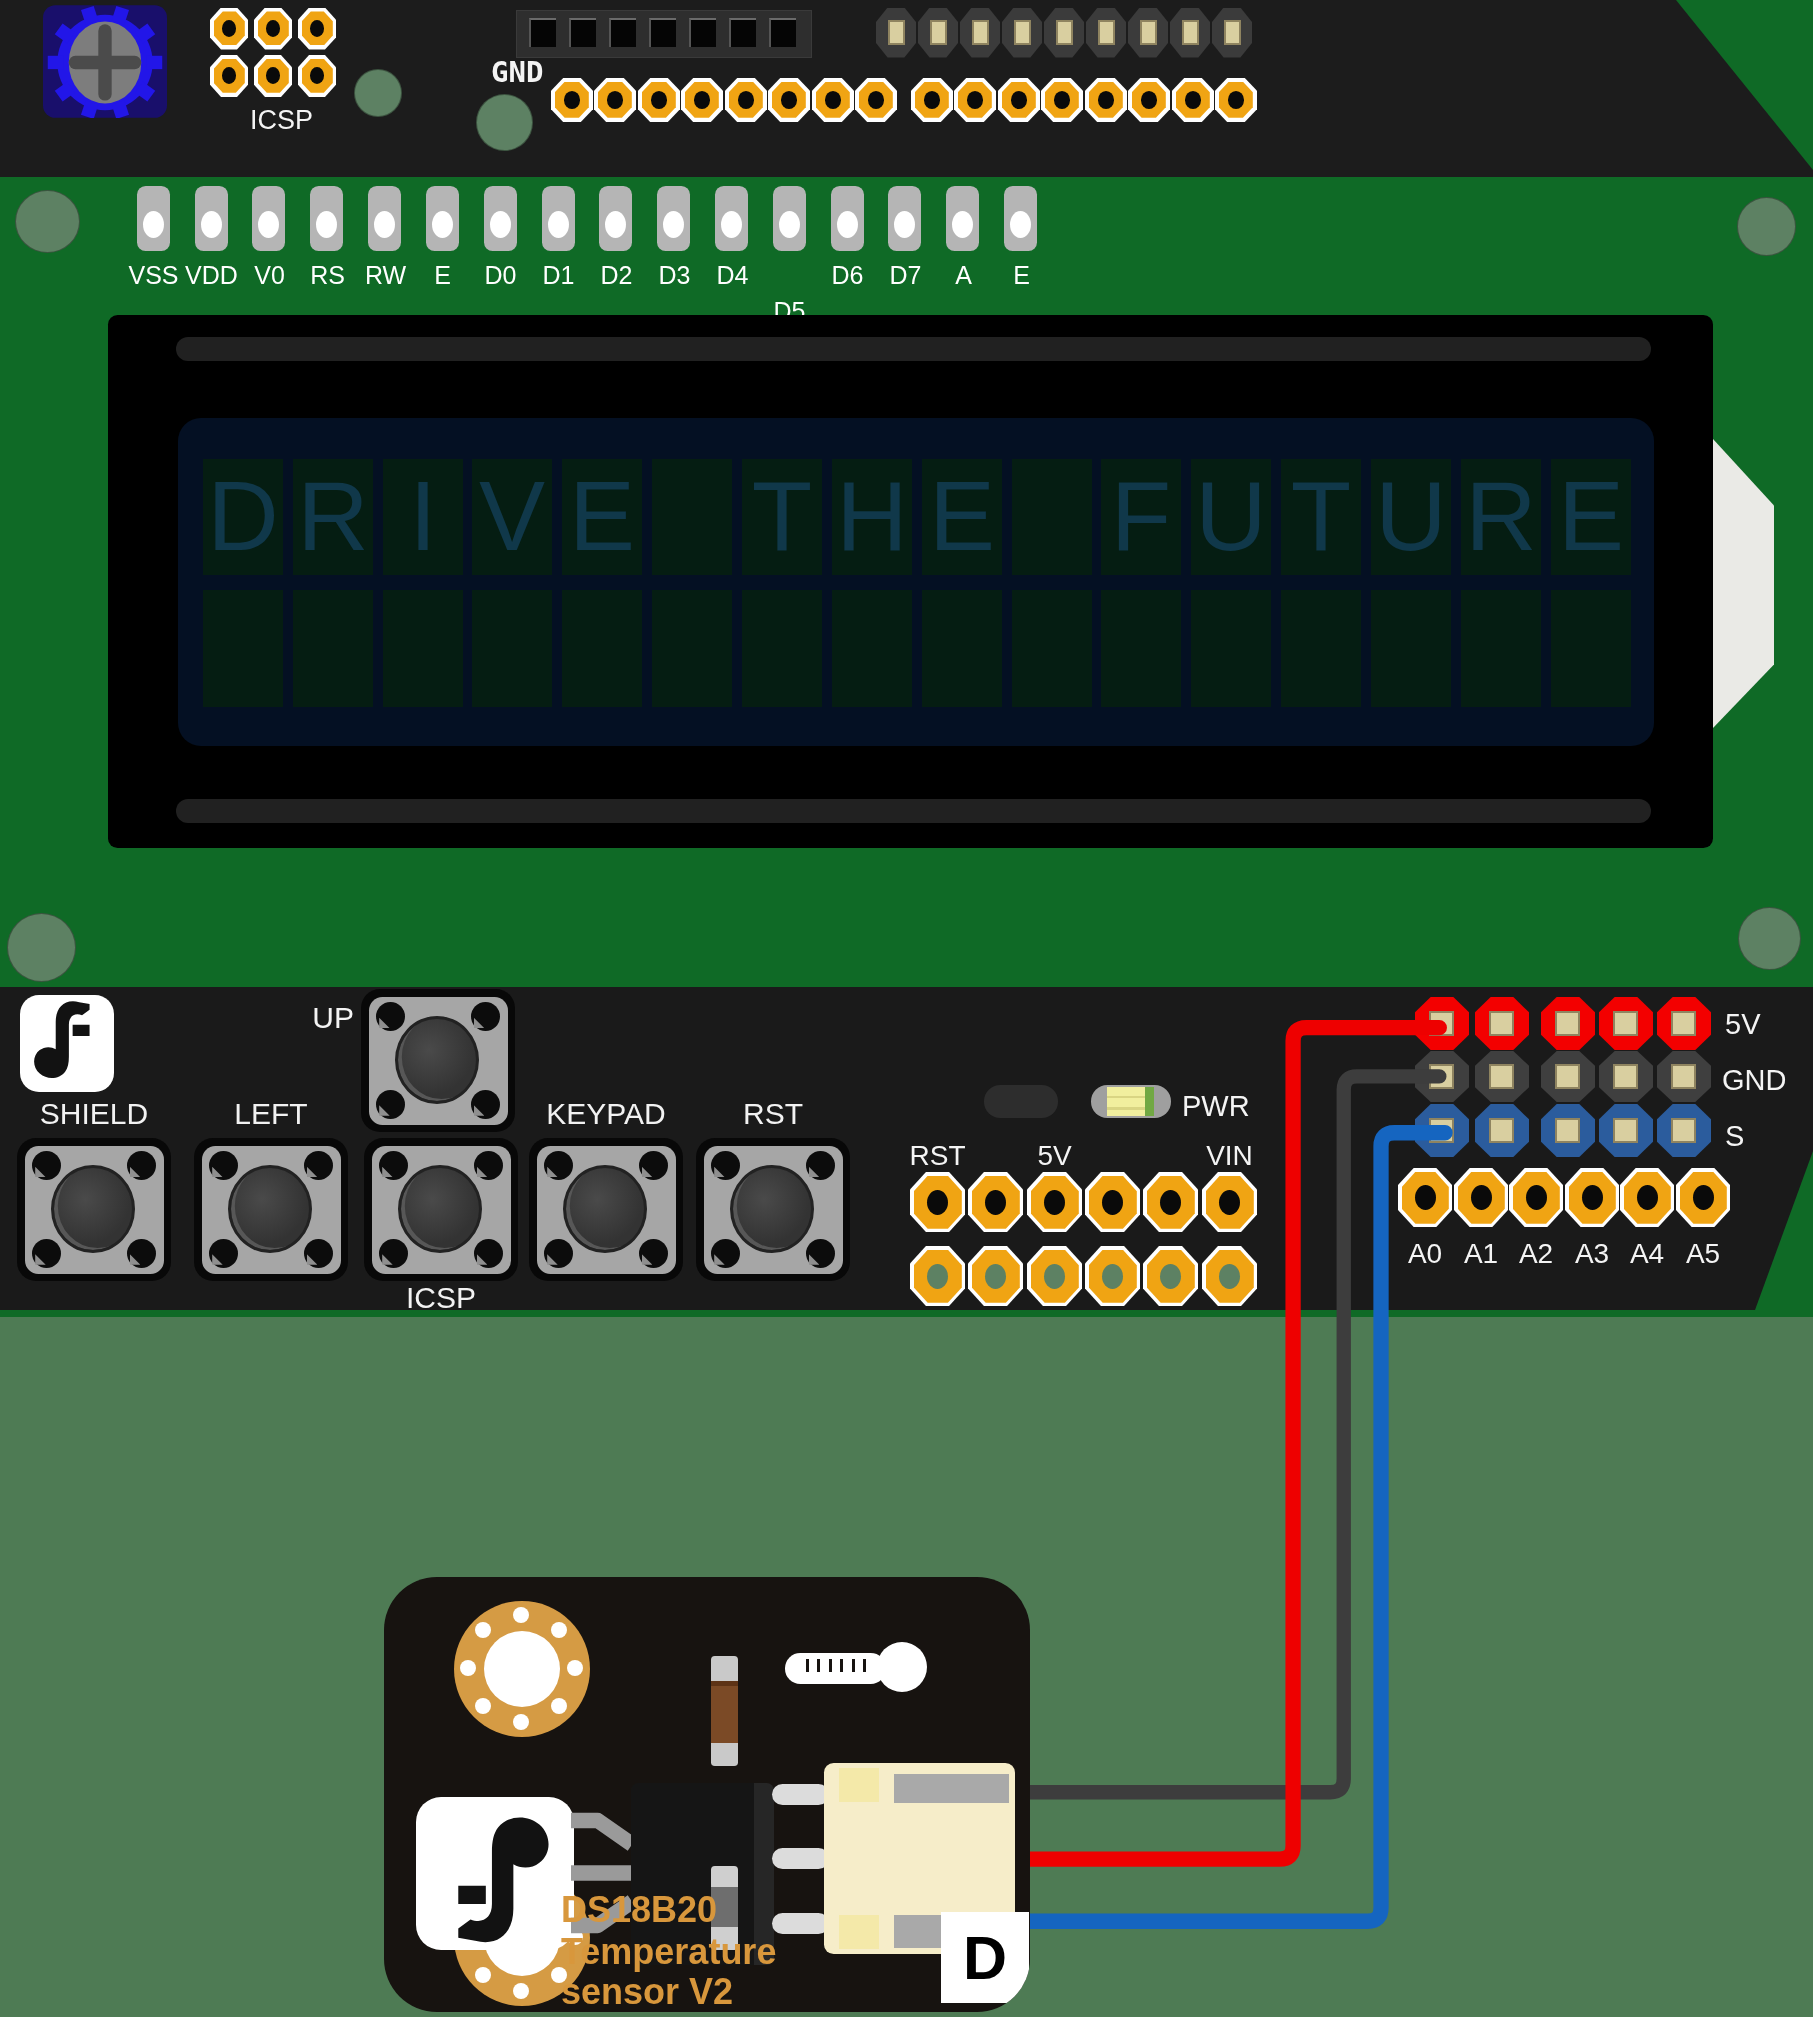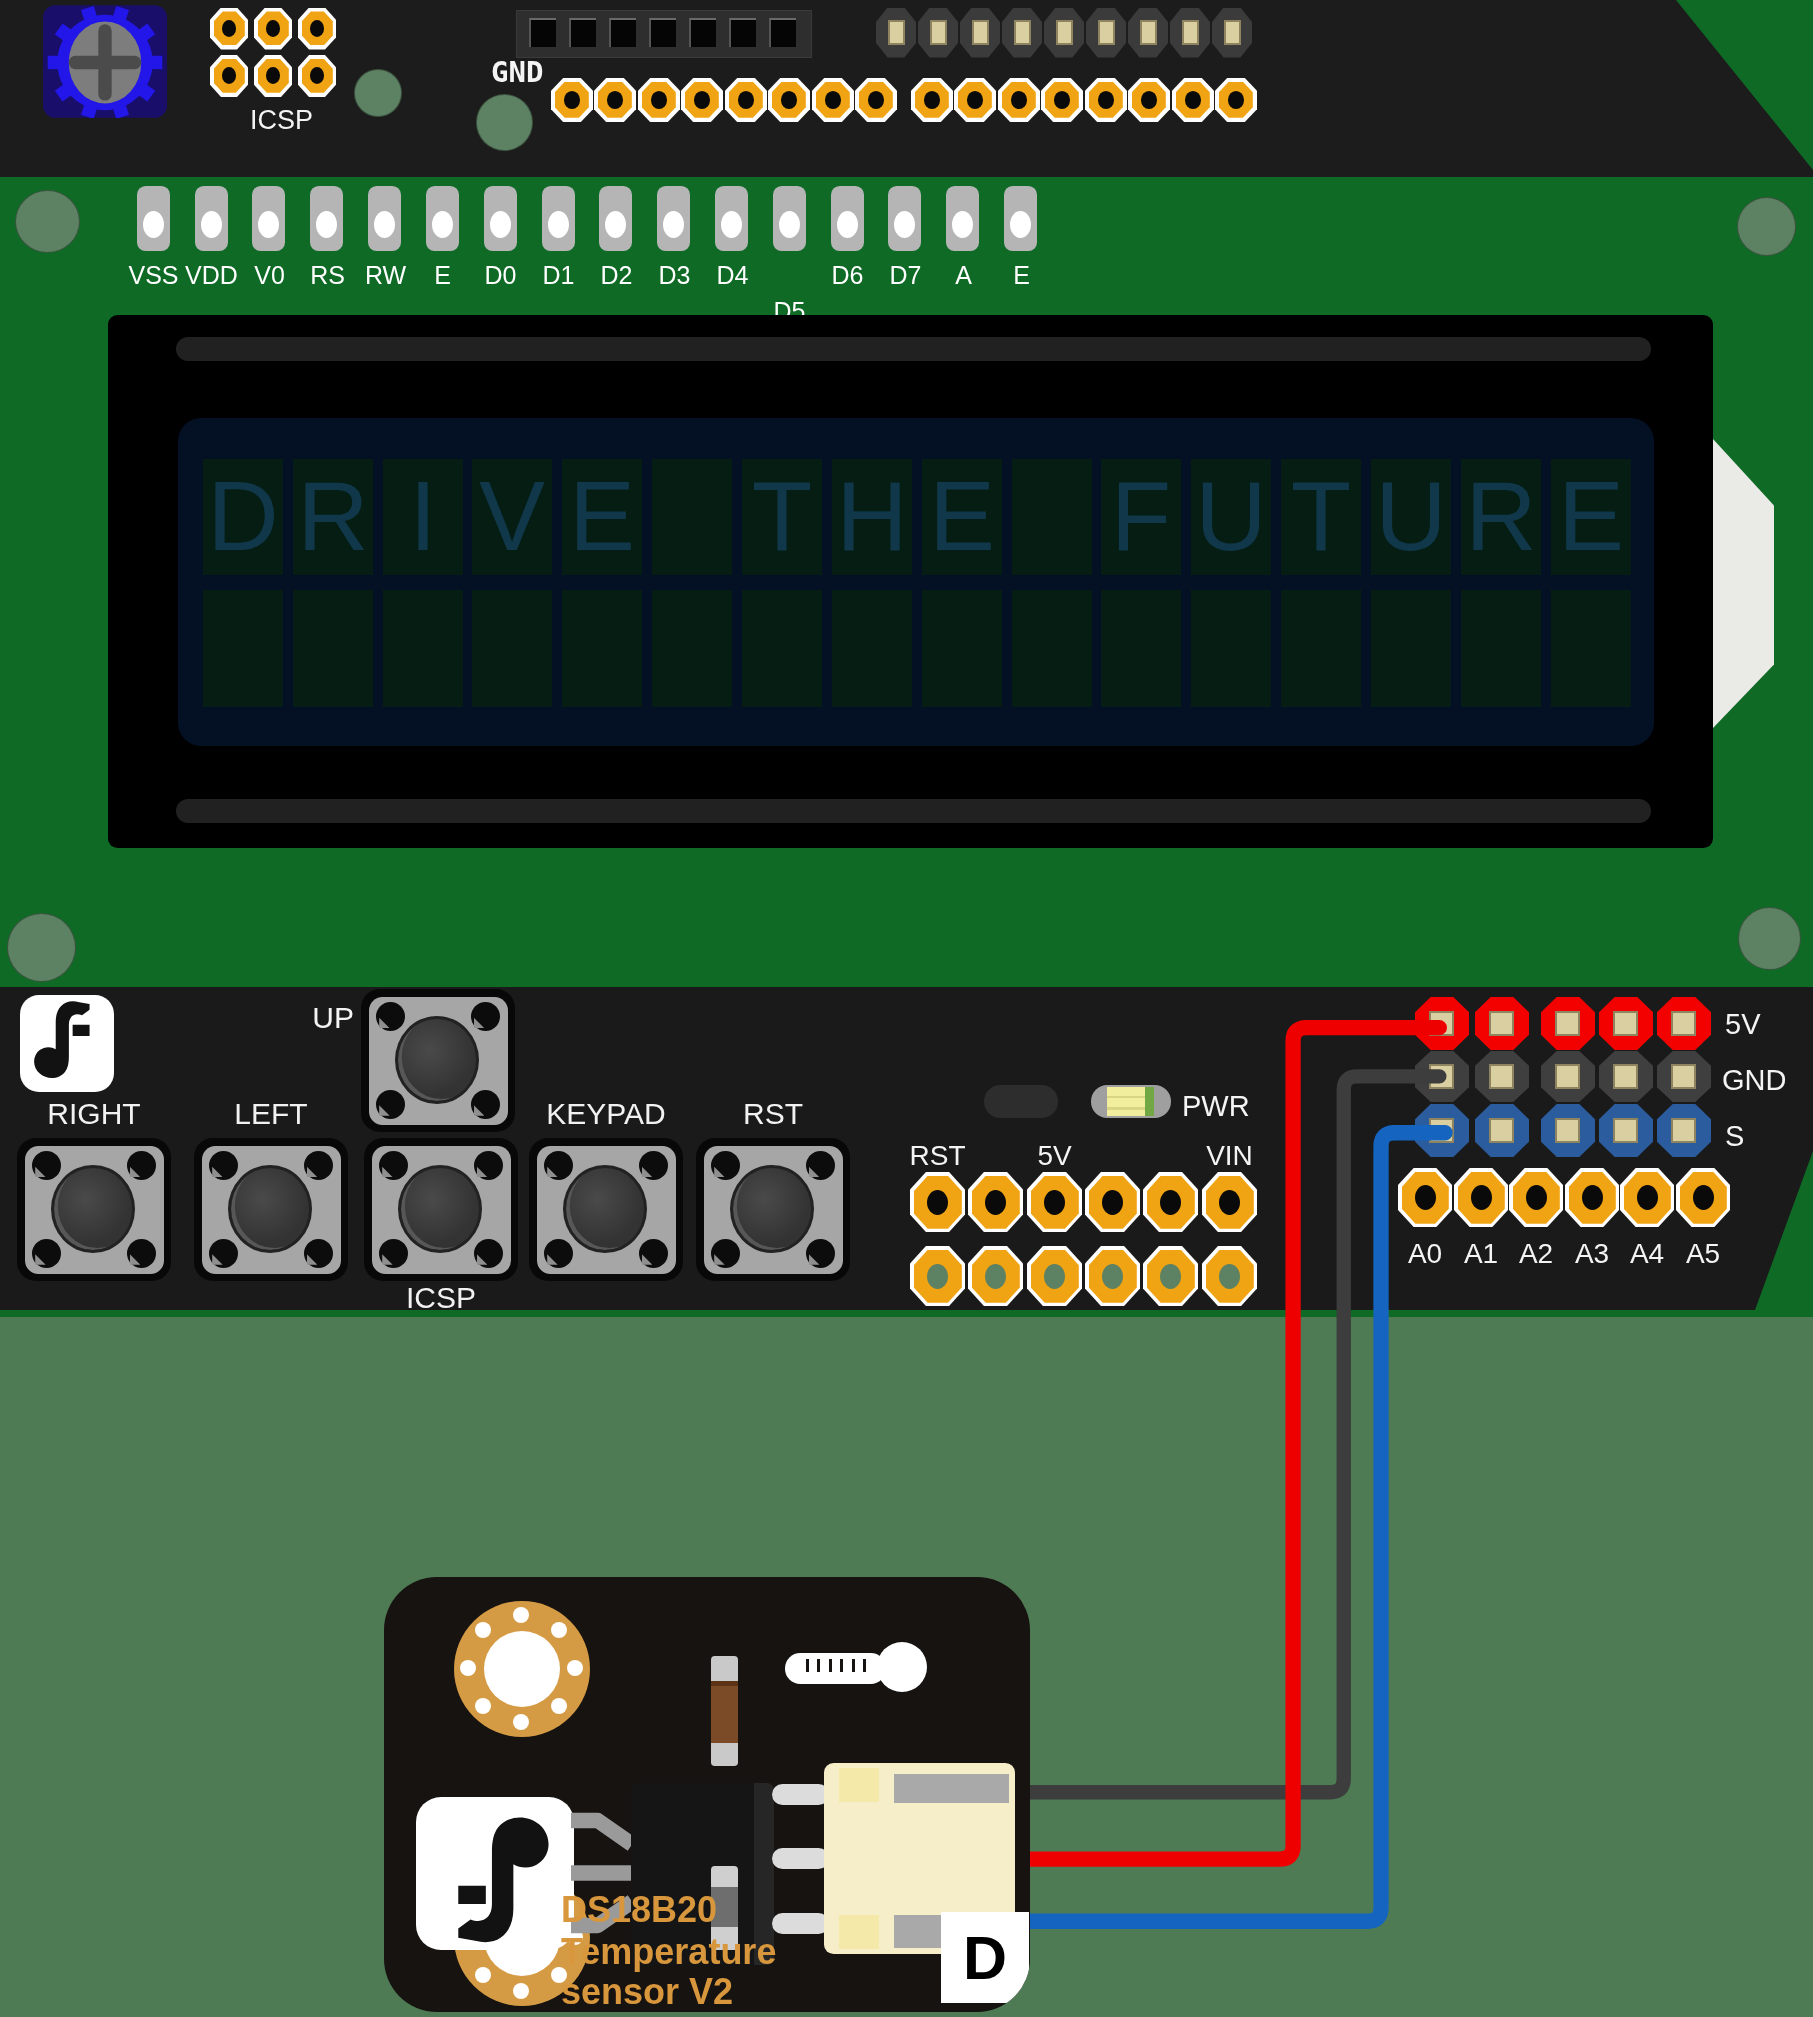--- a/index.html
+++ b/index.html
@@ -464,21 +464,21 @@
         <div></div>
       </div>
       <div class="screw" style="position: absolute; left: 15.3px; top: 101px;">
         <div></div>
       </div>
       <div class="screw" style="position: absolute; left: 110px; top: 101px;">
         <div></div>
       </div>
       <div class="btn-cap" style="position: absolute;"></div>
     </div>
-    <div class="blab" style="position: absolute; left: 17px; top: 1097px;">RIGHT</div>
+    <div class="blab" style="position: absolute; left: 17px; top: 1097px;">SHIELD</div>
     <div class="blab" style="position: absolute; left: 194px; top: 1097px;">LEFT</div>
     <div class="blab" style="position: absolute; left: 364px; top: 1281px;">ICSP</div>
     <div class="blab" style="position: absolute; left: 529px; top: 1097px;">KEYPAD</div>
     <div class="blab" style="position: absolute; left: 696px; top: 1097px;">RST</div>
     <div class="oct" style="position: absolute; left: 910px; top: 1172px; width: 55px; height: 60px; background: rgb(255, 255, 255);">
       <div class="oct" style="position: absolute; left: 3.8px; top: 3.8px; width: 48px; height: 53px; background: var(--gold);">
         <div style="position: absolute; left: 13.4px; top: 14px; width: 21px; height: 25px; border-radius: 50%; background: rgb(10, 10, 10);"></div>
       </div>
     </div>
     <div class="oct" style="position: absolute; left: 910px; top: 1246px; width: 55px; height: 60px; background: rgb(255, 255, 255);">

